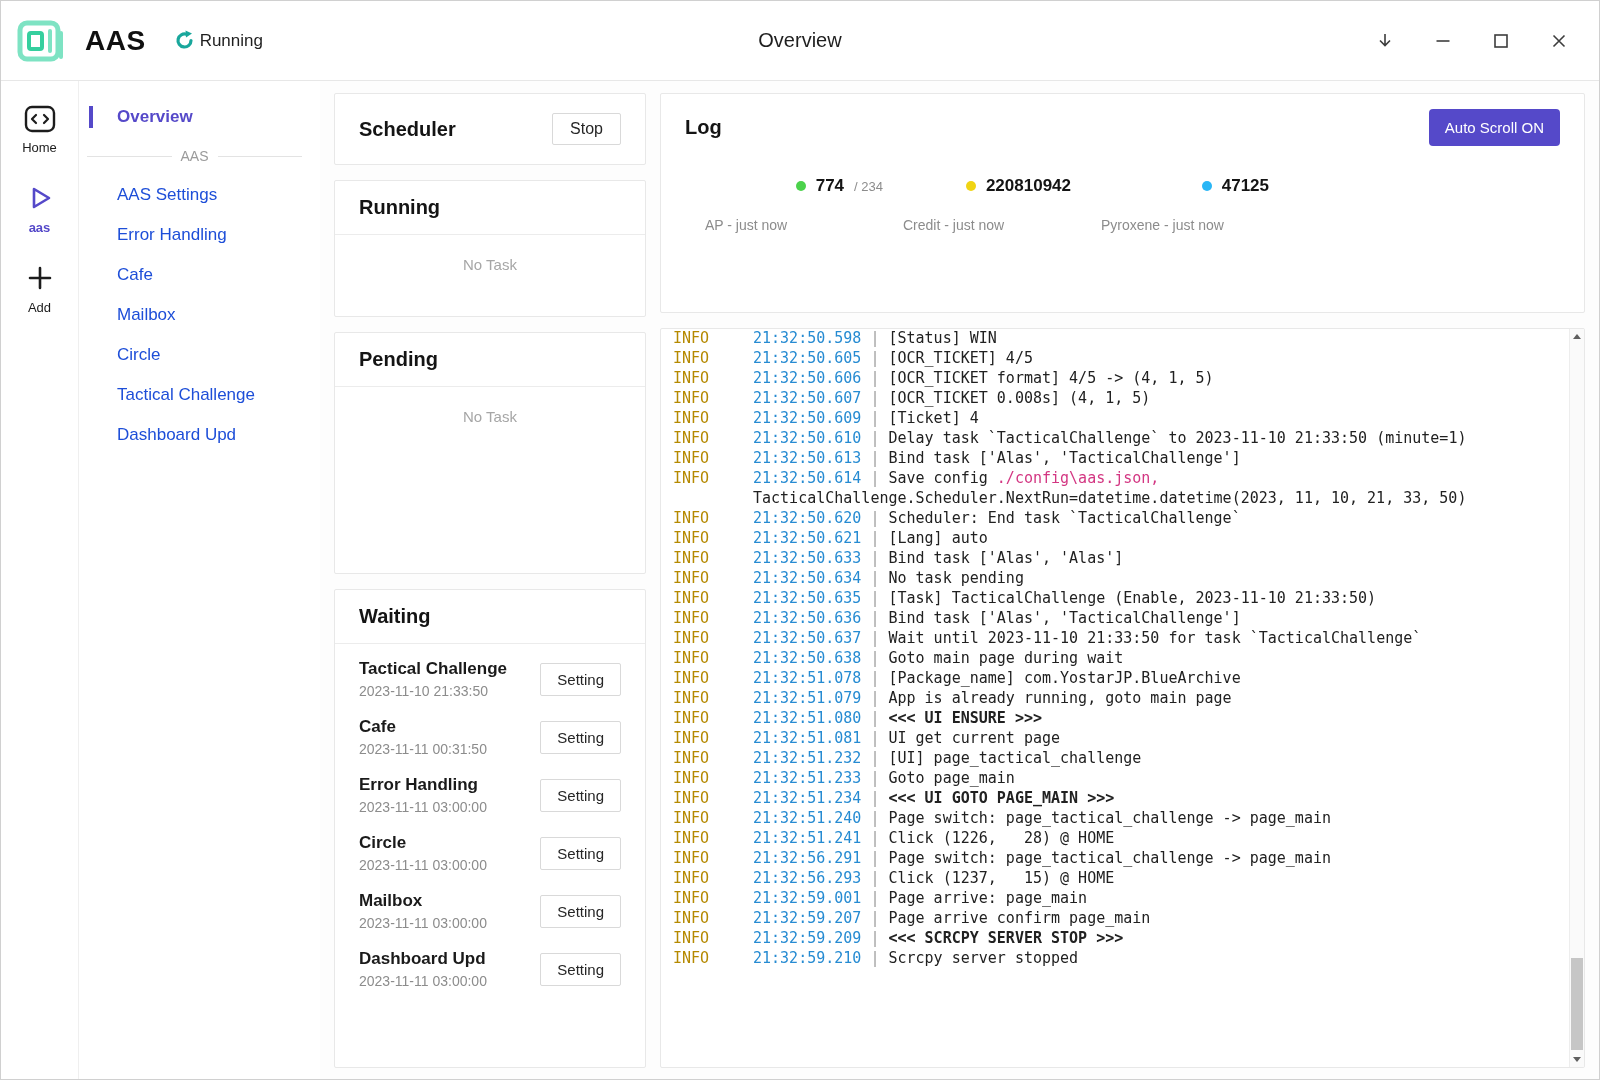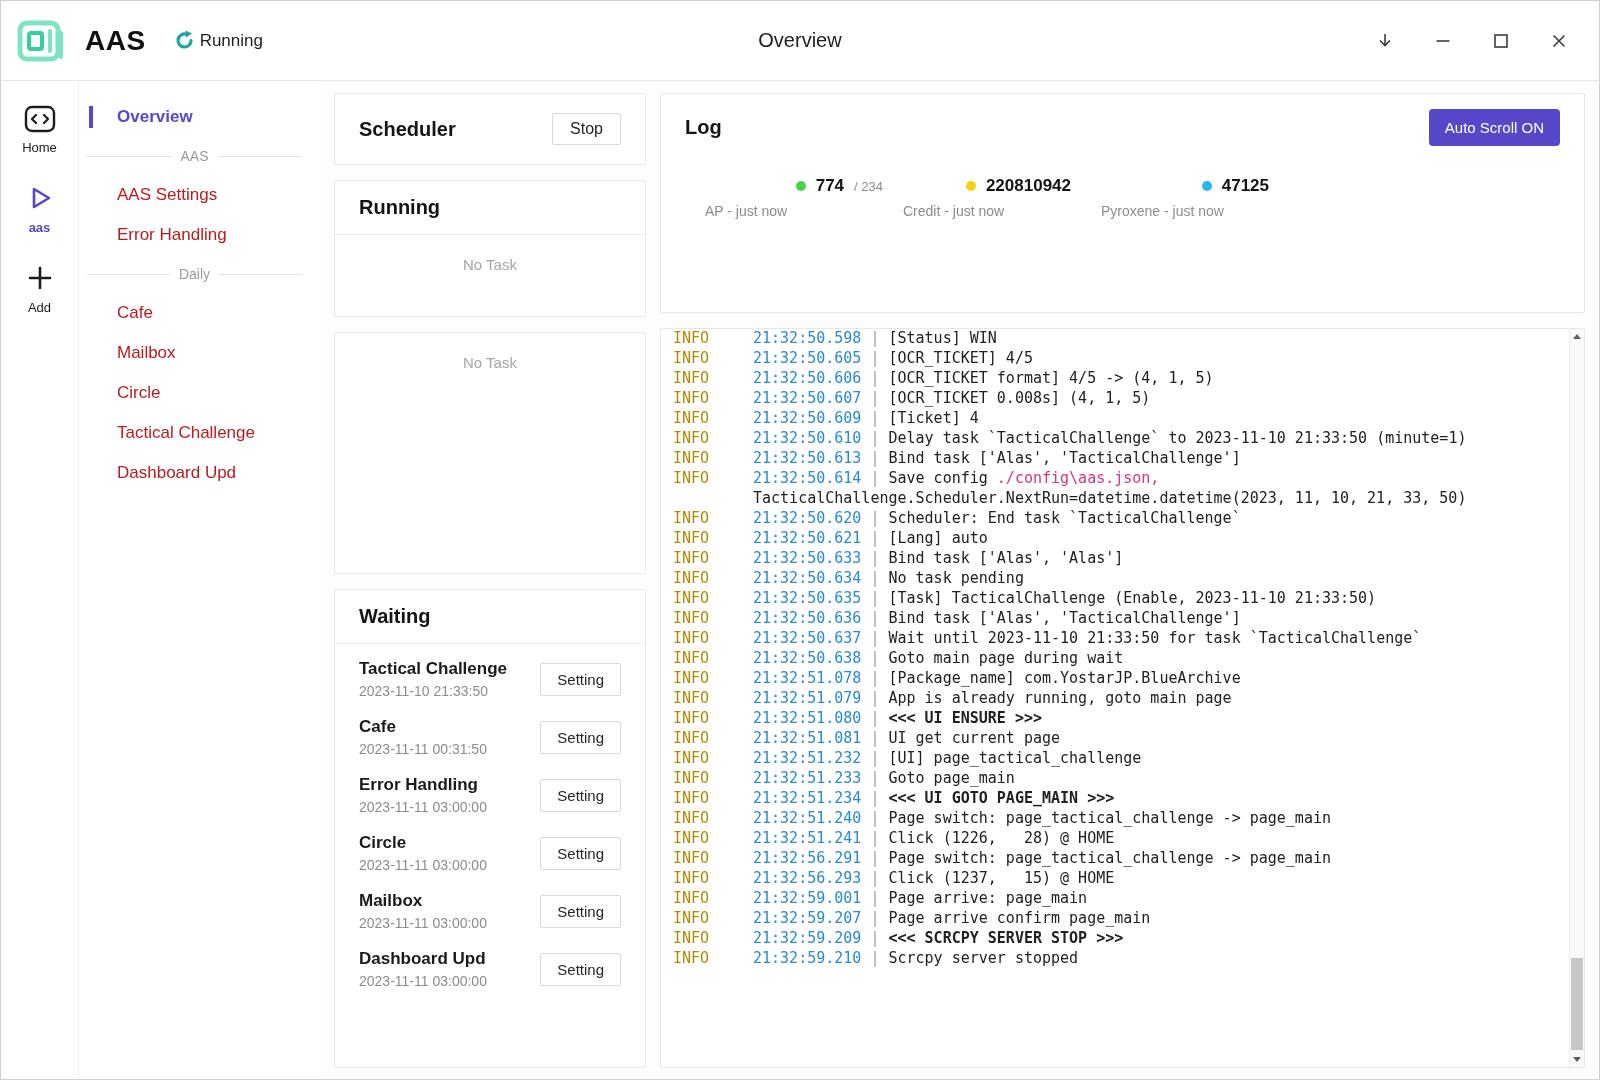--- a/index.html
+++ b/index.html
@@ -20,21 +20,21 @@
   .win-btn svg { stroke:#3d3d3d; stroke-width:1.6; fill:none; }
 
   
   .app-body { display:flex; height:999px; }
   .rail { width:78px; border-right:1px solid #efefef; display:flex; flex-direction:column; align-items:center; padding-top:24px; gap:28px; flex:none; }
   .rail-item { display:flex; flex-direction:column; align-items:center; gap:7px; font-size:13px; color:#1c1c1c; cursor:pointer; background:none; border:none; font-family:inherit; }
   .rail-item.active { color:var(--accent); font-weight:700; }
 
   
   .sidebar { width:241px; padding:16px 0 0 0; flex:none; }
-  .side-item { position:relative; padding:10px 0 10px 38px; font-size:17px; color:#b91c1c; cursor:pointer; }
+  .side-item { position:relative; padding:10px 0 10px 38px; font-size:17px; color:#1d4ed8; cursor:pointer; }
   .side-item.active { color:var(--accent); font-weight:700; }
   .side-item.active::before { content:''; position:absolute; left:10px; top:9px; bottom:9px; width:4px; background:var(--accent); }
   .side-divider { display:flex; align-items:center; gap:9px; padding:11px 18px 11px 8px; }
   .side-divider .line { flex:1; height:1px; background:#e3e3e3; }
   .dv-label { color:#9b9b9b; font-size:14px; }
 
   
   .content { flex:1; display:flex; gap:14px; padding:12px 14px; background:#fdfdfd; overflow:hidden; }
   .left-col { width:312px; flex:none; display:flex; flex-direction:column; gap:15px; }
   .right-col { flex:1; display:flex; flex-direction:column; gap:15px; min-width:0; }
@@ -57,21 +57,21 @@
 
   .log-head-card { height:220px; flex:none; padding:15px 24px; }
   .log-head-top { display:flex; justify-content:space-between; align-items:center; }
   .autoscroll-btn { background:var(--accent); color:#fff; border:none; border-radius:4px; font-size:15px; font-weight:500; padding:10px 16px; cursor:pointer; font-family:inherit; }
   .log-stats { display:flex; margin-top:30px; }
   .stat { width:198px; }
   .stat-top { display:flex; align-items:center; gap:10px;justify-content:flex-end; }
   .dot { width:10px; height:10px; border-radius:50%; flex:none; }
   .stat-value { font-size:17px; font-weight:700; color:#141414; }
   .stat-suffix { font-size:13px; color:#8c8c8c; }
-  .stat-label { font-size:14px; color:#8c8c8c; margin-top:7px; padding-left:20px; }
+  .stat-label { font-size:14px; color:#8c8c8c; margin-top:21px; padding-left:20px; }
 
   .log-card { flex:1; position:relative; overflow:hidden; padding:6px 26px 6px 12px; }
   .log-lines { font-family:"DejaVu Sans Mono", monospace; font-size:15px; line-height:20px; margin-top:-7px; }
   .log-line { display:flex; }
   .lvl { flex:none; width:80px; color:var(--log-level); }
   .lbody { flex:1; white-space:pre-wrap; word-break:break-word; color:#212121; }
   .ltime { color:var(--log-time); }
   .lsep { color:#9e9e9e; }
   .lmsg.path { color:var(--log-path); }
   .lmsg.bold { font-weight:700; }
@@ -168,25 +168,20 @@
 
     <aside class="sidebar">
         <div class="side-item active">Overview</div>
         <div class="side-divider">
           <span class="line"></span>
           <span class="dv-label">AAS</span>
           <span class="line"></span>
         </div>
         <div class="side-item">AAS Settings</div>
         <div class="side-item">Error Handling</div>
-        <div class="side-divider">
-          <span class="line"></span>
-          <span class="dv-label">Daily</span>
-          <span class="line"></span>
-        </div>
         <div class="side-item">Cafe</div>
         <div class="side-item">Mailbox</div>
         <div class="side-item">Circle</div>
         <div class="side-item">Tactical Challenge</div>
         <div class="side-item">Dashboard Upd</div>
       </aside>
 
     <main class="content">
 
       <div class="left-col">
@@ -197,20 +192,23 @@
         </section>
 
         <section class="card running-card">
           <div class="card-head">
             <h2 class="card-title">Running</h2>
           </div>
           <div class="empty-text">No Task</div>
         </section>
 
         <section class="card pending-card">
+          <div class="card-head">
+            <h2 class="card-title">Pending</h2>
+          </div>
           <div class="empty-text">No Task</div>
         </section>
 
         <section class="card waiting-card">
           <div class="card-head">
             <h2 class="card-title">Waiting</h2>
           </div>
           <div class="waiting-list">
               <div class="task-row">
                 <div class="task-info">

